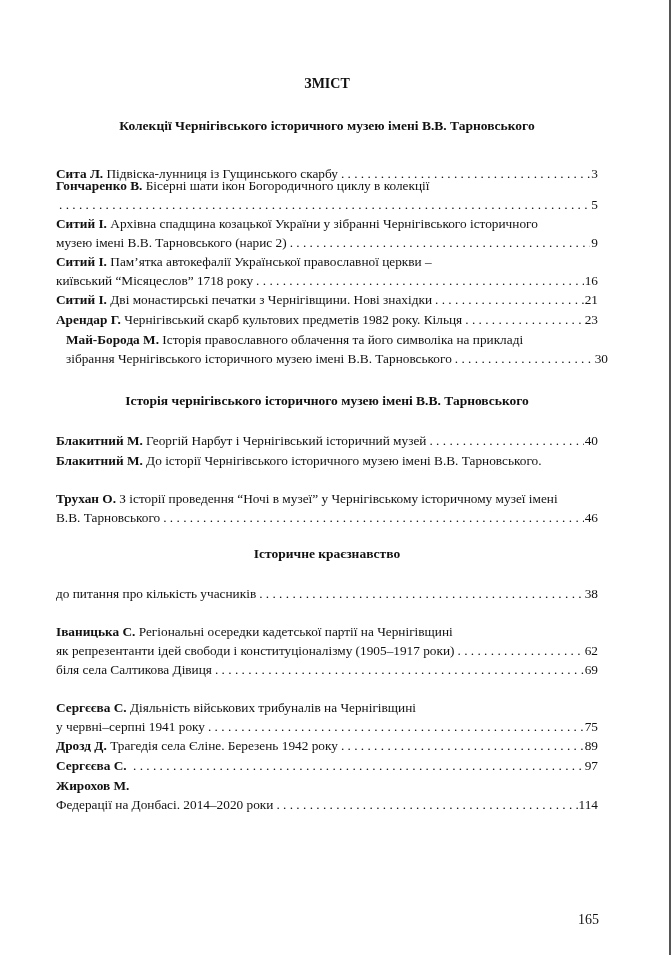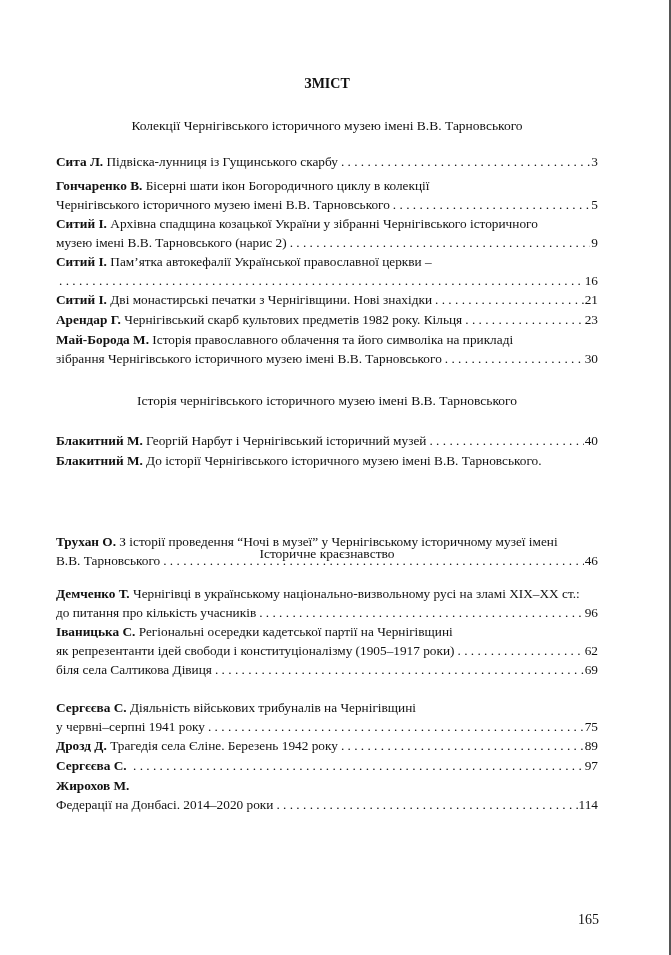--- a/index.html
+++ b/index.html
@@ -37,21 +37,21 @@
       text-align: center;
       font-weight: bold;
       font-size: 14px;
       font-family: Liberation Serif, serif;
     }
     .section-heading {
       position: absolute;
       left: 0;
       width: 542px;
       text-align: center;
-      font-weight: normal;
+      font-weight: bold;
       font-size: 13.5px;
     }
     .entry {
       position: absolute;
       left: 0;
       width: 542px;
       font-size: 13.3px;
       line-height: 19px;
     }
     .entry .line {
@@ -89,37 +89,36 @@
   </style>
 </head>
 <body>
 
 <div class="right-edge"></div>
 
 <div class="page" id="page">
   <div class="toc-title">ЗМІСТ</div>
   <div id="toc-body">
       <div class="section-heading" style="top: 118px;">Колекції Чернігівського історичного музею імені В.В. Тарновського</div>
-      <div class="entry" style="top: 152px;">
+      <div class="entry" style="top: 164px;">
         <div class="line">
           <span class="author">Сита Л.</span>
           <span>&nbsp;</span>
           <span class="title">Підвіска-лунниця із Гущинського скарбу</span>
           <span class="dots"></span>
           <span class="pg">3</span>
         </div>
       </div>
       <div class="entry" style="top: 176px;">
         <div class="line">
           <span class="author">Гончаренко В.</span>
           <span>&nbsp;</span>
           <span class="title">Бісерні шати ікон Богородичного циклу в колекції</span>
         </div>
         <div class="line">
-          <span class="title">Чернігівського історичного музею імені В.В. Тарновського</span>
           <span class="dots"></span>
           <span class="pg">5</span>
         </div>
       </div>
       <div class="entry" style="top: 214px;">
         <div class="line">
           <span class="author">Ситий І.</span>
           <span>&nbsp;</span>
           <span class="title">Архівна спадщина козацької України у зібранні Чернігівського історичного</span>
         </div>
@@ -129,20 +128,21 @@
           <span class="pg">9</span>
         </div>
       </div>
       <div class="entry" style="top: 252px;">
         <div class="line">
           <span class="author">Ситий І.</span>
           <span>&nbsp;</span>
           <span class="title">Пам’ятка автокефалії Української православної церкви –</span>
         </div>
         <div class="line">
+          <span class="title">київський “Місяцеслов” 1718 року</span>
           <span class="dots"></span>
           <span class="pg">16</span>
         </div>
       </div>
       <div class="entry" style="top: 290px;">
         <div class="line">
           <span class="author">Ситий І.</span>
           <span>&nbsp;</span>
           <span class="title">Дві монастирські печатки з Чернігівщини. Нові знахідки</span>
           <span class="dots"></span>
@@ -151,21 +151,21 @@
       </div>
       <div class="entry" style="top: 310px;">
         <div class="line">
           <span class="author">Арендар Г.</span>
           <span>&nbsp;</span>
           <span class="title">Чернігівський скарб культових предметів 1982 року. Кільця</span>
           <span class="dots"></span>
           <span class="pg">23</span>
         </div>
       </div>
-      <div class="entry" style="top: 330px;">
+      <div class="entry" style="top: 330px; margin-left: 10px;">
         <div class="line">
           <span class="author">Май-Борода М.</span>
           <span>&nbsp;</span>
           <span class="title">Історія православного облачення та його символіка на прикладі</span>
         </div>
         <div class="line">
           <span class="title">зібрання Чернігівського історичного музею імені В.В. Тарновського</span>
           <span class="dots"></span>
           <span class="pg">30</span>
         </div>
@@ -180,43 +180,38 @@
           <span class="pg">40</span>
         </div>
       </div>
       <div class="entry" style="top: 451px;">
         <div class="line">
           <span class="author">Блакитний М.</span>
           <span>&nbsp;</span>
           <span class="title">До історії Чернігівського історичного музею імені В.В. Тарновського.</span>
         </div>
       </div>
-      <div class="entry" style="top: 489px; margin-top: 43px;">
+      <div class="entry" style="top: 489px;">
         <div class="line">
           <span class="author">Трухан О.</span>
           <span>&nbsp;</span>
           <span class="title">З історії проведення “Ночі в музеї”  у Чернігівському історичному музеї імені</span>
         </div>
         <div class="line">
           <span class="title">В.В. Тарновського</span>
           <span class="dots"></span>
           <span class="pg">46</span>
         </div>
       </div>
       <div class="section-heading" style="top: 546px;">Історичне краєзнавство</div>
       <div class="entry" style="top: 584px;">
         <div class="line">
-          <span class="author">Демченко Т.</span>
-          <span>&nbsp;</span>
-          <span class="title">Чернігівці в українському національно-визвольному русі на зламі XIX–XX ст.:</span>
-        </div>
-        <div class="line">
           <span class="title">до питання про кількість учасників</span>
           <span class="dots"></span>
-          <span class="pg">96</span>
+          <span class="pg">38</span>
         </div>
       </div>
       <div class="entry" style="top: 622px;">
         <div class="line">
           <span class="author">Іваницька С.</span>
           <span>&nbsp;</span>
           <span class="title">Регіональні осередки кадетської партії на Чернігівщині</span>
         </div>
         <div class="line">
           <span class="title">як репрезентанти ідей свободи і конституціоналізму (1905–1917 роки)</span>

